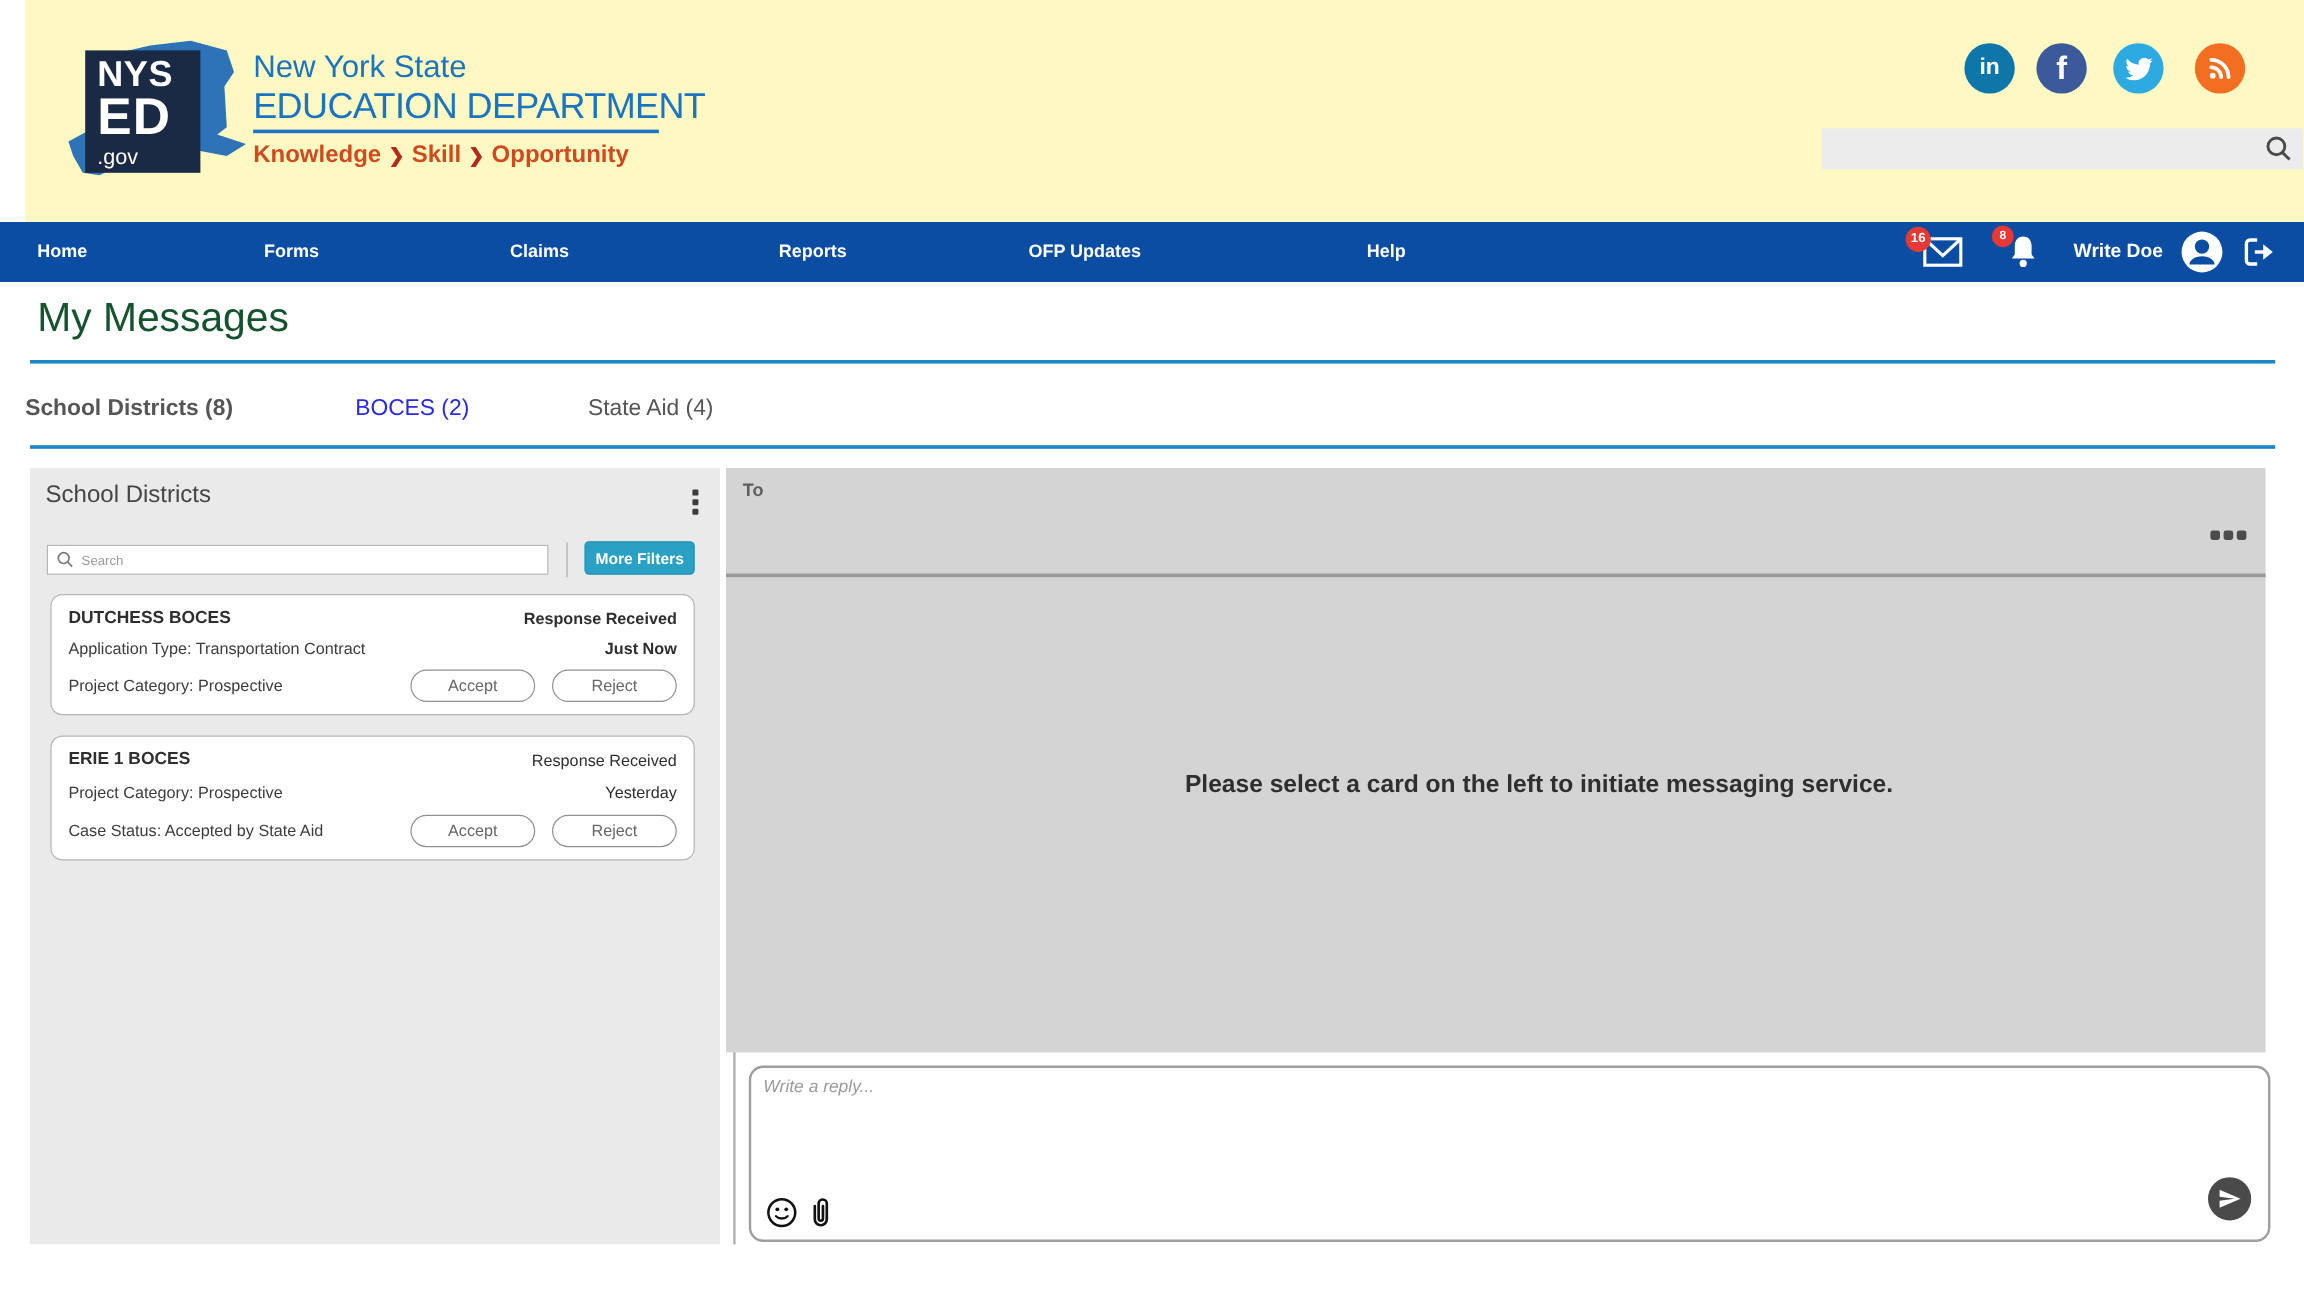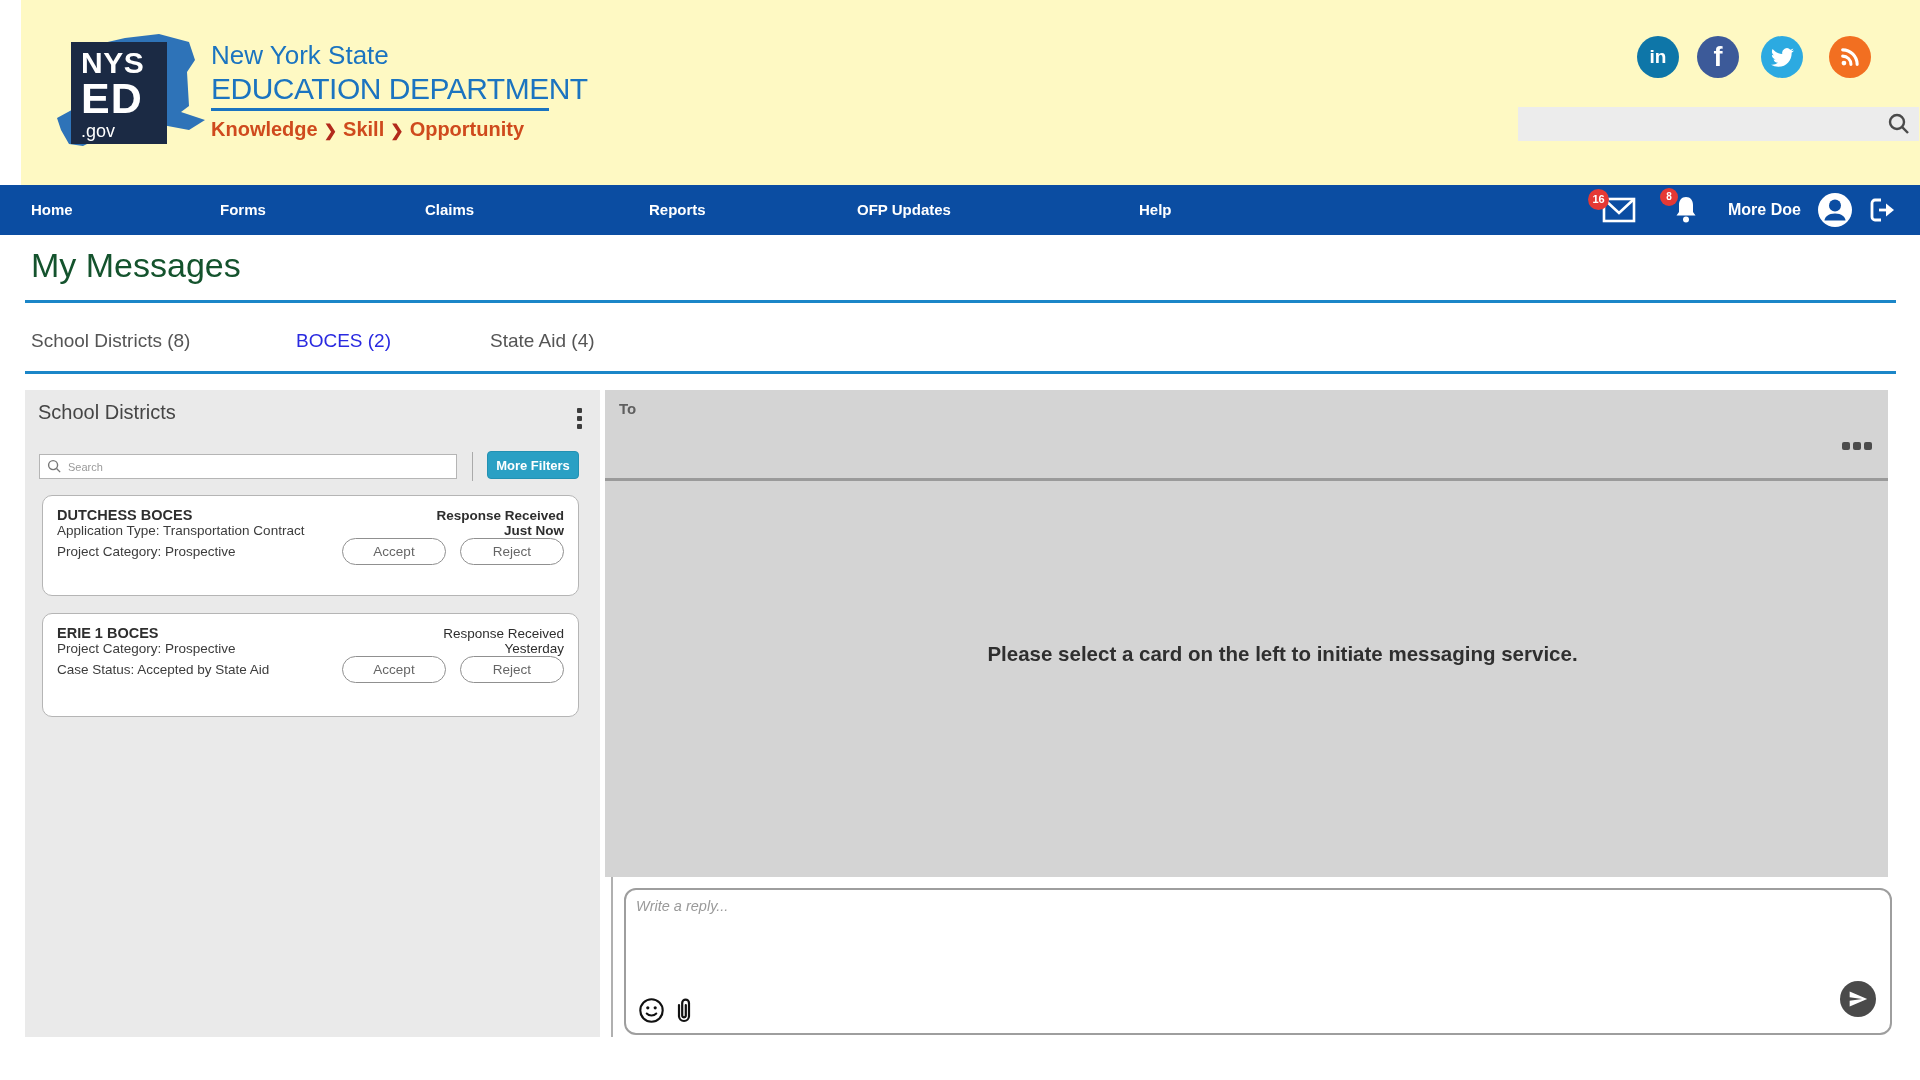--- a/index.html
+++ b/index.html
@@ -39,34 +39,34 @@
   .user-name { position:absolute; left:1728px; top:0; height:50px; line-height:50px; font-size:16px; font-weight:700; }
   .person { position:absolute; left:1818px; top:8px; width:34px; height:34px; background:#fff; border-radius:50%; display:flex; align-items:center; justify-content:center; cursor:pointer; }
   .signout { position:absolute; left:1868px; top:12px; cursor:pointer; }
 
   
   .page-title { position:absolute; left:31px; top:246px; font-size:34px; color:#14532d; }
   .divider-blue { position:absolute; left:25px; width:1871px; height:3px; background:#1b86c8; }
   .d1 { top:300px; } .d2 { top:371px; }
   .tab { position:absolute; top:330px; font-size:19px; color:#555; cursor:pointer; }
   .tab.active { color:#2a2ae0; }
-  .tab0 { left:31px; } .tab1 { left:296px; } .tab2 { left:490px; }
+  .tab0 { left:21px;font-weight:bold; } .tab1 { left:296px; } .tab2 { left:490px; }
 
   
   .left-panel { position:absolute; left:25px; top:390px; width:575px; height:647px; background:#eaeaea; }
   .lp-title { position:absolute; left:13px; top:11px; font-size:20px; color:#454545; }
   .kebab { position:absolute; right:18px; top:18px; width:5px; cursor:pointer; }
   .kebab i { display:block; width:5px; height:5px; background:#3d3d3d; border-radius:1px; margin-bottom:3px; }
   .lp-search { position:absolute; left:14px; top:64px; width:418px; height:25px; background:#fff; border:1px solid #b5b5b5; display:flex; align-items:center; }
   .lp-search input { flex:1; border:none; outline:none; background:transparent; font-size:12px; color:#444; }
   .lp-search input::placeholder { color:#9a9a9a; font-size:11px; }
   .lp-search .mag { margin:0 6px 0 7px; display:flex; }
   .lp-sep { position:absolute; left:447px; top:62px; width:1px; height:29px; background:#aaa; }
   .more-filters { position:absolute; left:462px; top:61px; width:92px; height:28px; background:#2aa0c4; border:1px solid #2391b2; border-radius:4px; color:#fff; font-weight:700; font-size:13px; font-family:"Liberation Sans",sans-serif; cursor:pointer; }
-  .card { position:absolute; left:17px; width:537px; background:#fff; border:1px solid #b5b5b5; border-radius:10px; padding:11px 14px 10px 14px; display:flex; flex-direction:column; cursor:pointer; }
+  .card { position:absolute; left:17px; width:537px; background:#fff; border:1px solid #b5b5b5; border-radius:10px; padding:11px 14px 10px 14px; display:flex; flex-direction:column; justify-content:space-between; cursor:pointer; }
   .card1 { top:105px; height:101px; } .card2 { top:223px; height:104px; }
   .card-row { display:flex; justify-content:space-between; align-items:center; }
   .c-title { font-size:14.5px; font-weight:700; color:#2e2e2e; }
   .c-status { font-size:13.5px; color:#2e2e2e; }
   .c-detail { font-size:13.5px; color:#3c3c3c; }
   .c-time { font-size:13.5px; color:#2e2e2e; }
   .bold { font-weight:700; }
   .c-buttons { display:flex; gap:14px; }
   .pill-btn { width:104px; height:27px; background:#fff; border:1.5px solid #909090; border-radius:14px; color:#666; font-size:13.5px; font-family:"Liberation Sans",sans-serif; cursor:pointer; }
 
@@ -153,21 +153,21 @@
         </svg>
       <span class="badge mail">16</span>
     </div>
     <div class="bell-wrap">
       <svg width="28" height="32" viewBox="0 0 28 32">
         <path fill="#fff" d="M14 3 C9.5 3 7 6.5 7 11 L7 18 L4.5 21.5 L23.5 21.5 L21 18 L21 11 C21 6.5 18.5 3 14 3 Z"></path>
         <circle cx="14" cy="25.5" r="3" fill="#fff"></circle>
       </svg>
       <span class="badge bell">8</span>
     </div>
-    <div class="user-name">More Doe</div>
+    <div class="user-name">Write Doe</div>
     <div class="person">
       <svg width="34" height="34" viewBox="0 0 34 34">
         <circle cx="17" cy="12.5" r="6" fill="#0b4da2"></circle>
         <path d="M17 20.5 c-6.5 0 -10.5 3.6 -10.5 7 L27.5 27.5 c0 -3.4 -4 -7 -10.5 -7 Z" fill="#0b4da2"></path>
       </svg>
     </div>
     <div class="signout">
       <svg width="28" height="26" viewBox="0 0 28 26">
         <path d="M13 3 H7 a3 3 0 0 0 -3 3 V20 a3 3 0 0 0 3 3 H13" fill="none" stroke="#fff" stroke-width="2.8"></path>
         <line x1="11" y1="13" x2="20" y2="13" stroke="#fff" stroke-width="2.8"></line>

